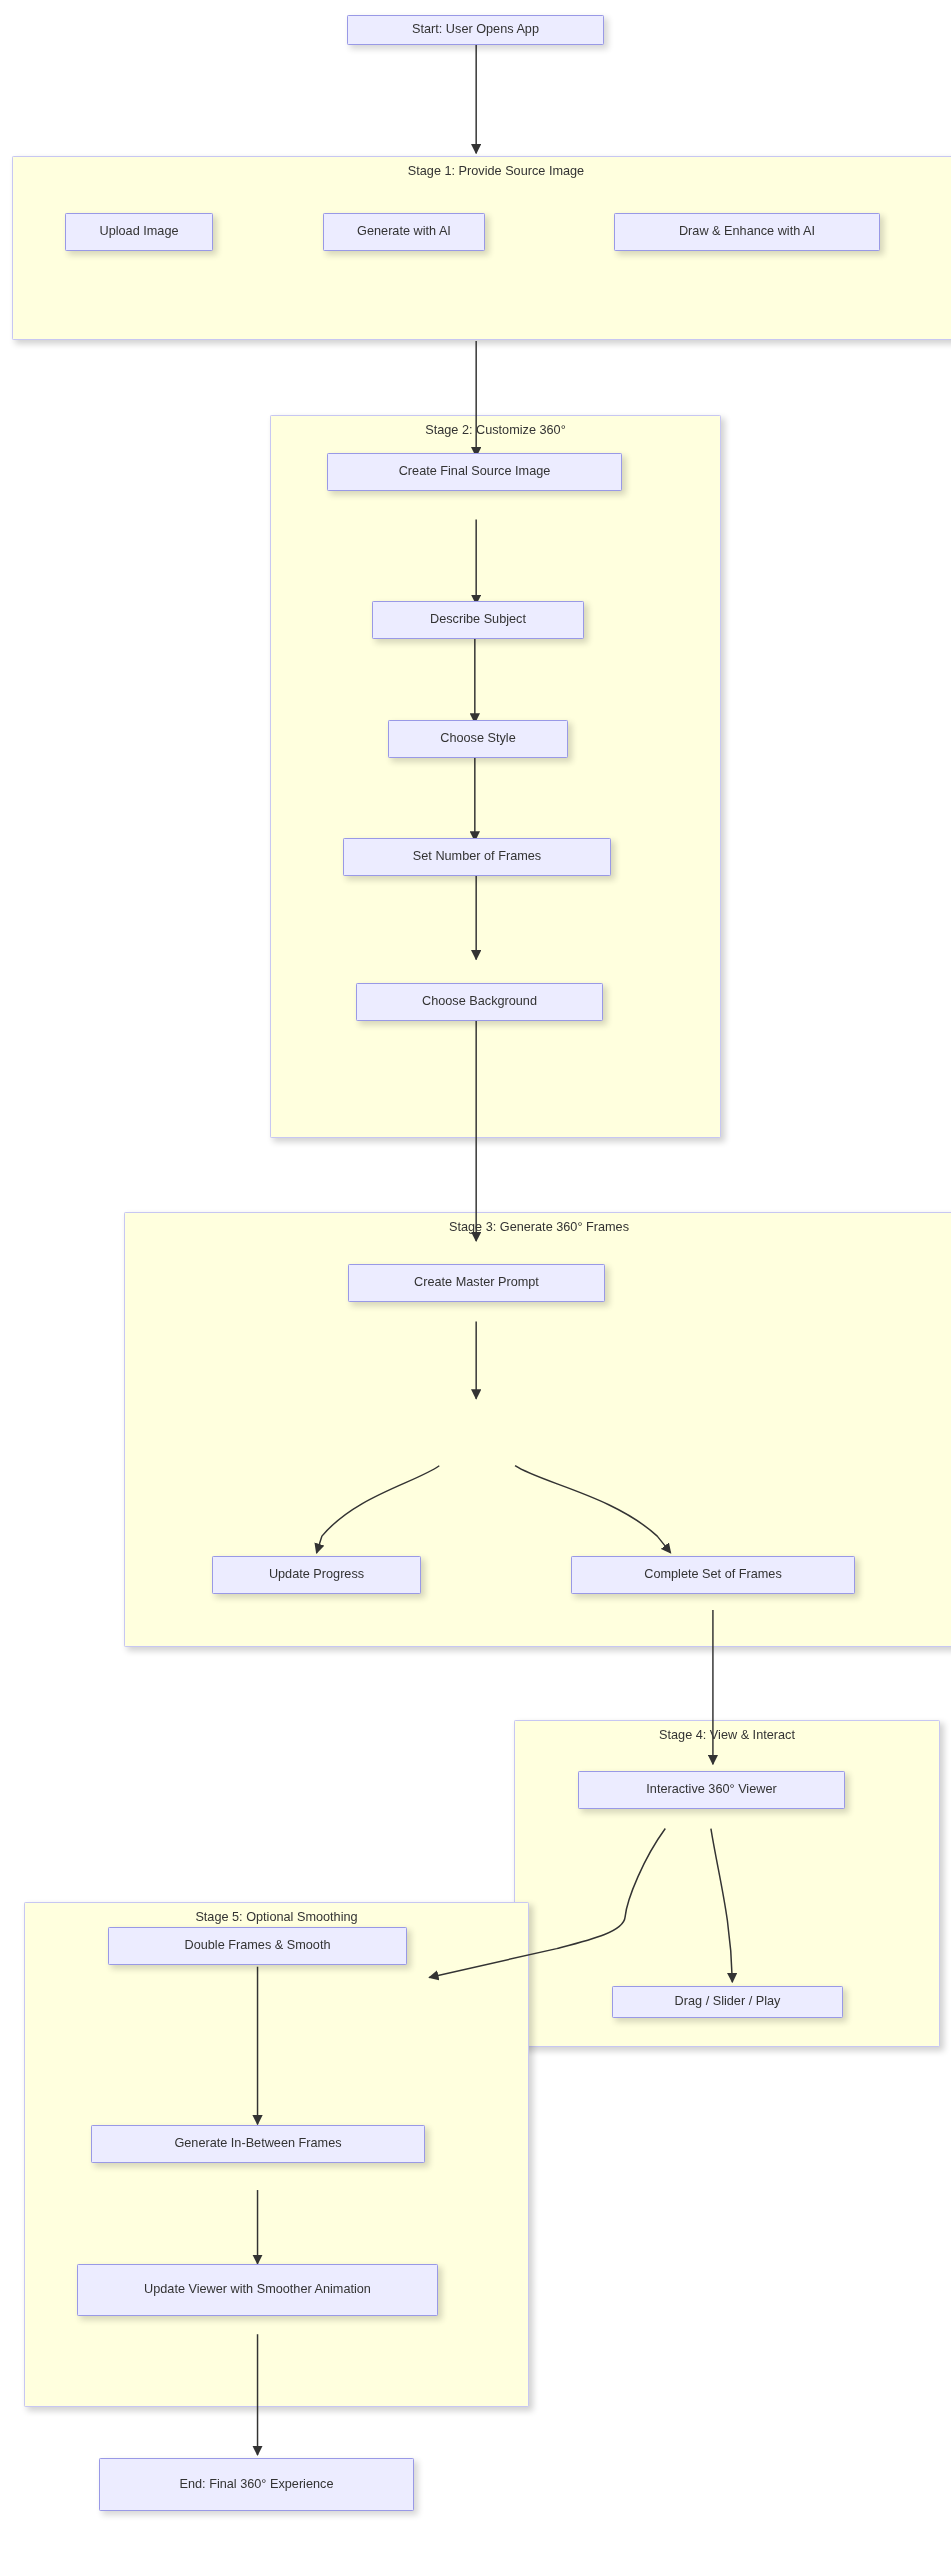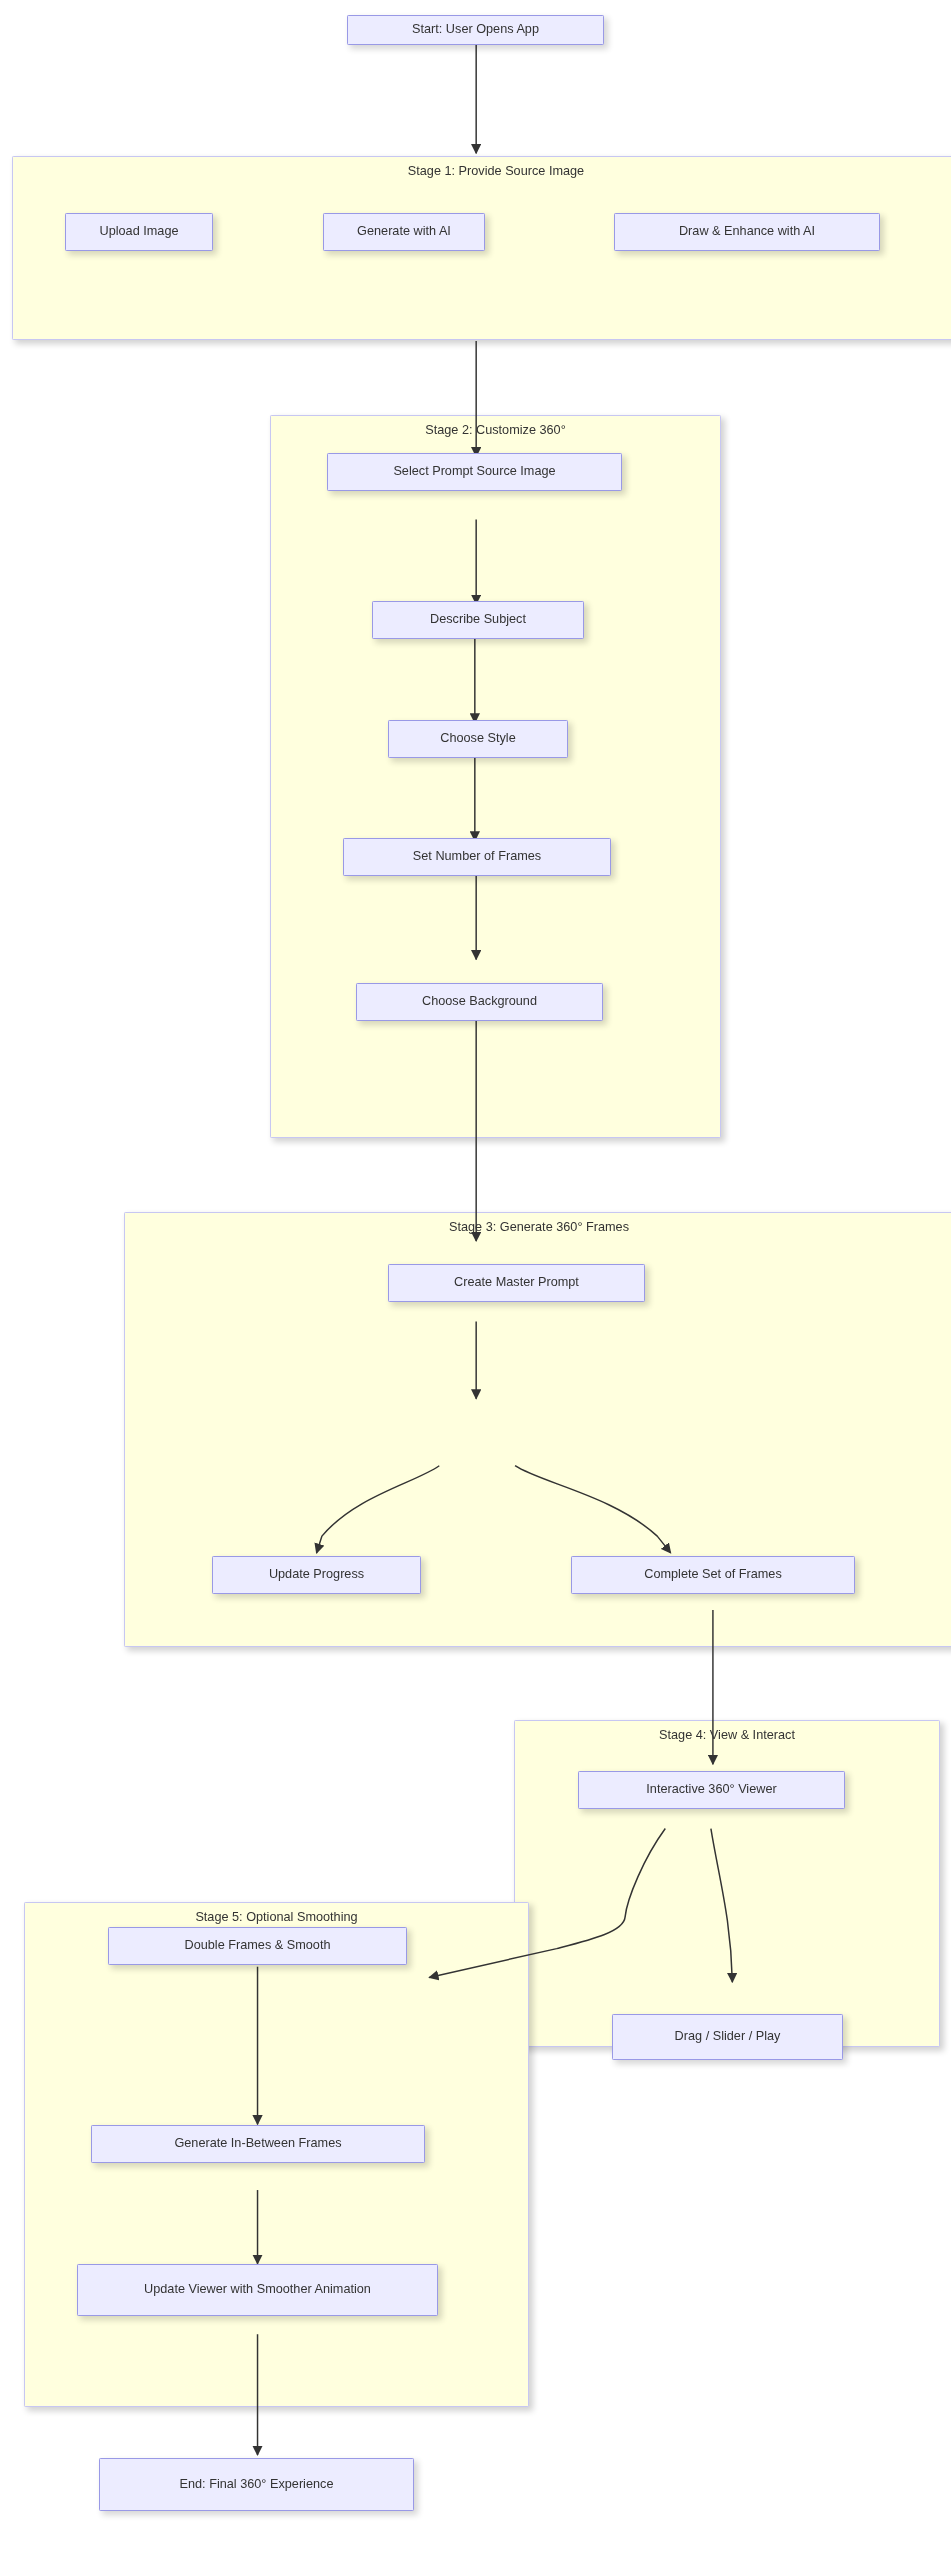--- a/index.html
+++ b/index.html
@@ -128,40 +128,40 @@
   </div>
 
   <div class="node" style="left:347px; top:14.8px; width:257px; height:30px;">Start: User Opens App</div>
 
   <div class="node" style="left:65px; top:213px; width:148px; height:38px;">Upload Image</div>
 
   <div class="node" style="left:323px; top:213px; width:162px; height:38px;">Generate with AI</div>
 
   <div class="node" style="left:614px; top:213px; width:266px; height:38px;text-align:center;">Draw &amp; Enhance with AI</div>
 
-  <div class="node" style="left:327px; top:453px; width:295px; height:38px;">Select Prompt Source Image</div>
+  <div class="node" style="left:327px; top:453px; width:295px; height:38px;">Create Final Source Image</div>
 
   <div class="node" style="left:372px; top:601px; width:212px; height:38px;">Describe Subject</div>
 
   <div class="node" style="left:388px; top:720px; width:180px; height:38px;">Choose Style</div>
 
   <div class="node" style="left:343px; top:838px; width:268px; height:38px;">Set Number of Frames</div>
 
   <div class="node" style="left:356px; top:983px; width:247px; height:38px;">Choose Background</div>
 
-  <div class="node" style="left:348px; top:1264px; width:257px; height:38px;margin-left:40px;">Create Master Prompt</div>
+  <div class="node" style="left:348px; top:1264px; width:257px; height:38px;">Create Master Prompt</div>
 
 
   <div class="node" style="left:212px; top:1556px; width:209px; height:38px;">Update Progress</div>
 
   <div class="node" style="left:571px; top:1556px; width:284px; height:38px;">Complete Set of Frames</div>
 
   <div class="node" style="left:578px; top:1771px; width:267px; height:38px;">Interactive 360° Viewer</div>
 
-  <div class="node" style="left:612px; top:1986px; width:231px; height:46px;margin-top:28px;">Drag / Slider / Play</div>
+  <div class="node" style="left:612px; top:1986px; width:231px; height:32px;">Drag / Slider / Play</div>
 
   <div class="node" style="left:108px; top:1927px; width:299px; height:38px;">Double Frames &amp; Smooth</div>
 
   <div class="node" style="left:91px; top:2125px; width:334px; height:38px;">Generate In-Between Frames</div>
 
   <div class="node" style="left:77px; top:2264px; width:361px; height:52px;">Update Viewer with Smoother Animation</div>
 
   <div class="node" style="left:99px; top:2458px; width:315px; height:53px;">End: Final 360° Experience</div>
 
 </div>

